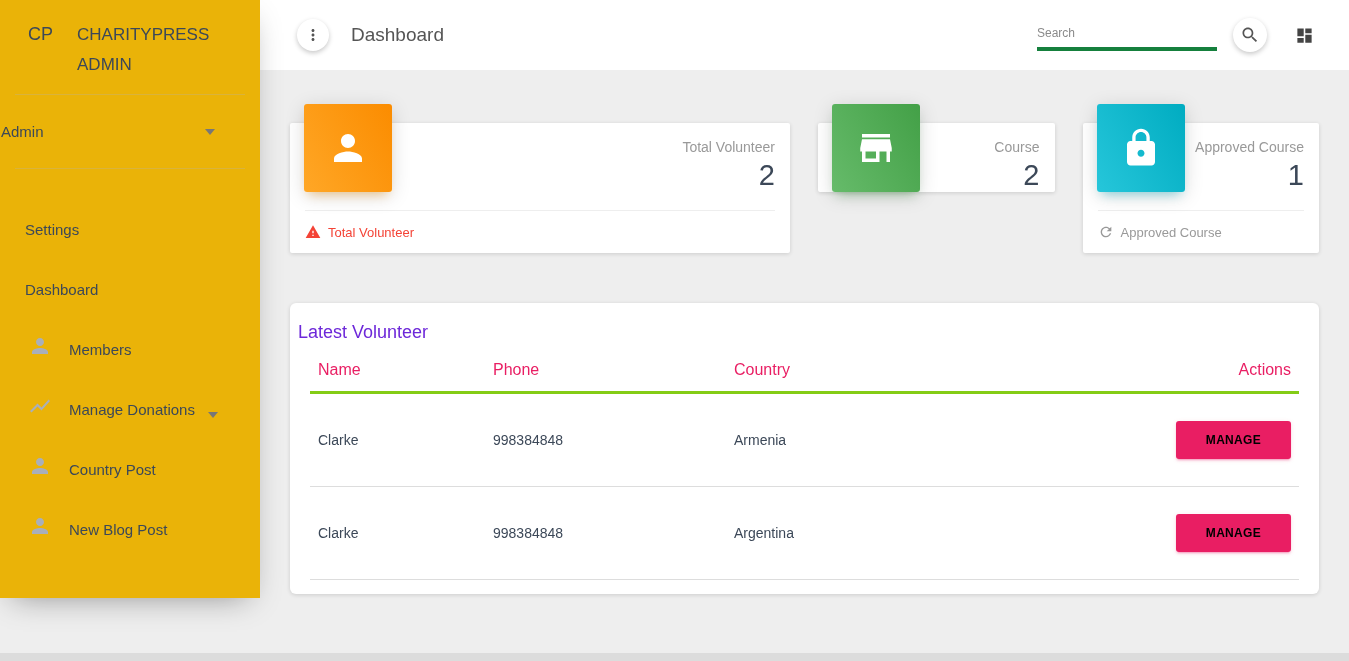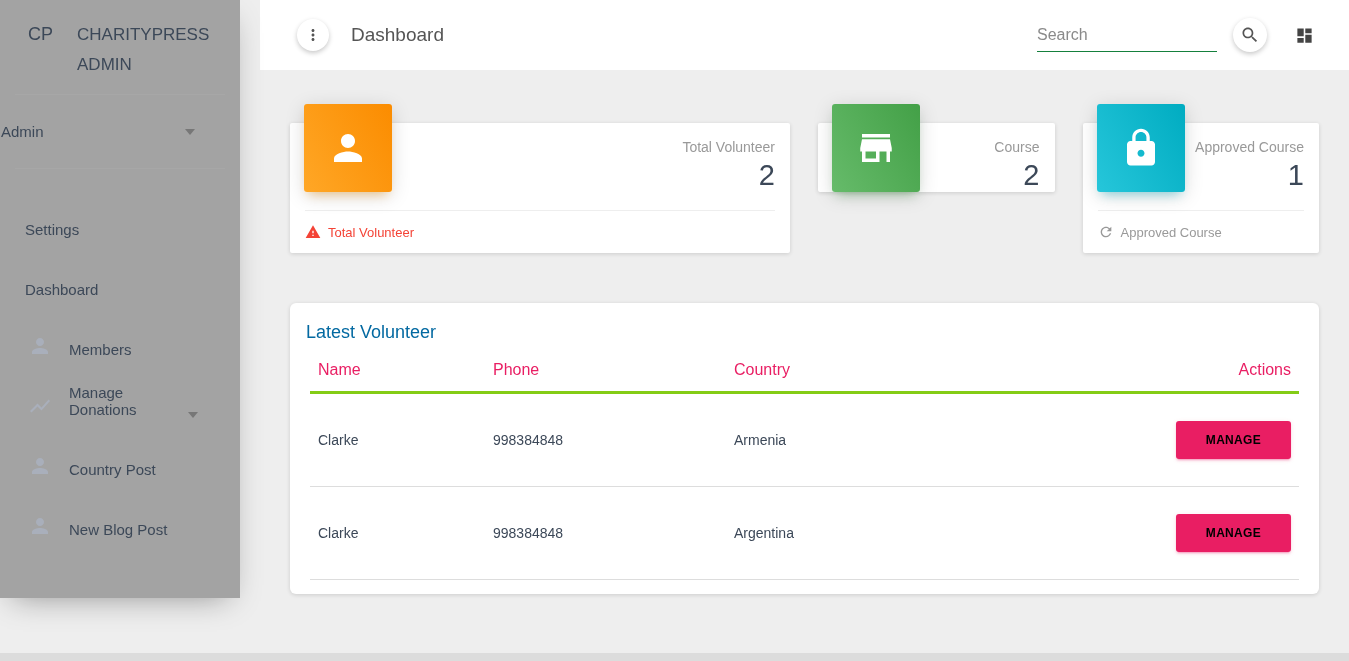--- a/index.html
+++ b/index.html
@@ -7,22 +7,22 @@
   body {
     font-family: "Liberation Sans", sans-serif;
     background: #eeeeee;
     color: #3c4858;
   }
   svg { display: block; }
 
   
   .sidebar {
     position: fixed; left: 0; top: 0;
-    width: 240px; height: 598px;
-    background: #a3a3a3;
+    width: 260px; height: 598px;
+    background: #eab308;
     box-shadow: 0 10px 30px -12px rgba(0,0,0,0.42);
     z-index: 5;
   }
   .logo { display: flex; align-items: flex-start; padding: 20px 15px 14px 28px; }
   .logo-mini { font-size: 18px; color: #3c4858; margin-right: 24px; margin-top: 4px; }
   .logo-text { font-size: 17px; line-height: 30px; color: #3c4858; width: 145px; }
   .divider { height: 1px; background: rgba(180,180,180,0.3); margin: 0 15px; }
   .user-row {
     display: flex; align-items: center; justify-content: space-between;
     height: 73px; padding: 0 45px 0 1px; font-size: 15px; color: #3c4858; cursor: pointer;
@@ -52,23 +52,23 @@
     width: 32px; height: 32px; border-radius: 50%;
     background: #fff; border: none; cursor: pointer;
     box-shadow: 0 2px 5px rgba(0,0,0,0.22);
     display: flex; align-items: center; justify-content: center;
     color: #555;
   }
   .dots-btn { margin-right: 22px; }
   .page-title { font-size: 19px; font-weight: 400; color: #555; }
   .topbar-spacer { flex: 1; }
   .search-input {
-    width: 180px; border: none; border-bottom: 1px solid #15803d;
+    width: 180px; border: none; border-bottom: 4px solid #15803d;
     background: transparent; outline: none;
-    font-family: inherit; font-size: 16px; color: #555;
+    font-family: inherit; font-size: 12px; color: #555;
     padding: 7px 0; margin-right: 16px;
   }
   .search-input::placeholder { color: #8a8a8a; }
   .search-btn { width: 34px; height: 34px; margin-right: 28px; }
   .grid-btn { background: none; border: none; cursor: pointer; color: #444; padding: 0; }
 
   
   .content { padding: 0 30px 30px; }
 
   .stats-row {
@@ -114,21 +114,21 @@
   .stat-footer .footer-icon { width: 16px; height: 16px; margin-right: 7px; color: #999; }
   .stat-footer.danger, .stat-footer.danger .footer-icon { color: #f44336; }
 
   
   .table-card {
     margin-top: 50px;
     background: #fff; border-radius: 6px;
     box-shadow: 0 1px 4px 0 rgba(0,0,0,0.14);
     padding-bottom: 14px;
   }
-  .table-title { font-size: 18px; font-weight: 400; color: #0369a1; padding: 19px 16px 6px; }
+  .table-title { font-size: 18px; font-weight: 400; color: #6d28d9; padding: 19px 8px 6px; }
   table { width: calc(100% - 40px); margin: 0 20px; border-collapse: collapse; }
   th {
     color: #e91e63; font-size: 16px; font-weight: 400;
     text-align: left; padding: 12px 8px;
     border-bottom: 3px solid #84cc16;
   }
   th.col-name { width: 175px; }
   th.col-phone { width: 241px; }
   th.col-actions { width: 130px; }
   th:last-child, td:last-child { text-align: right; }

